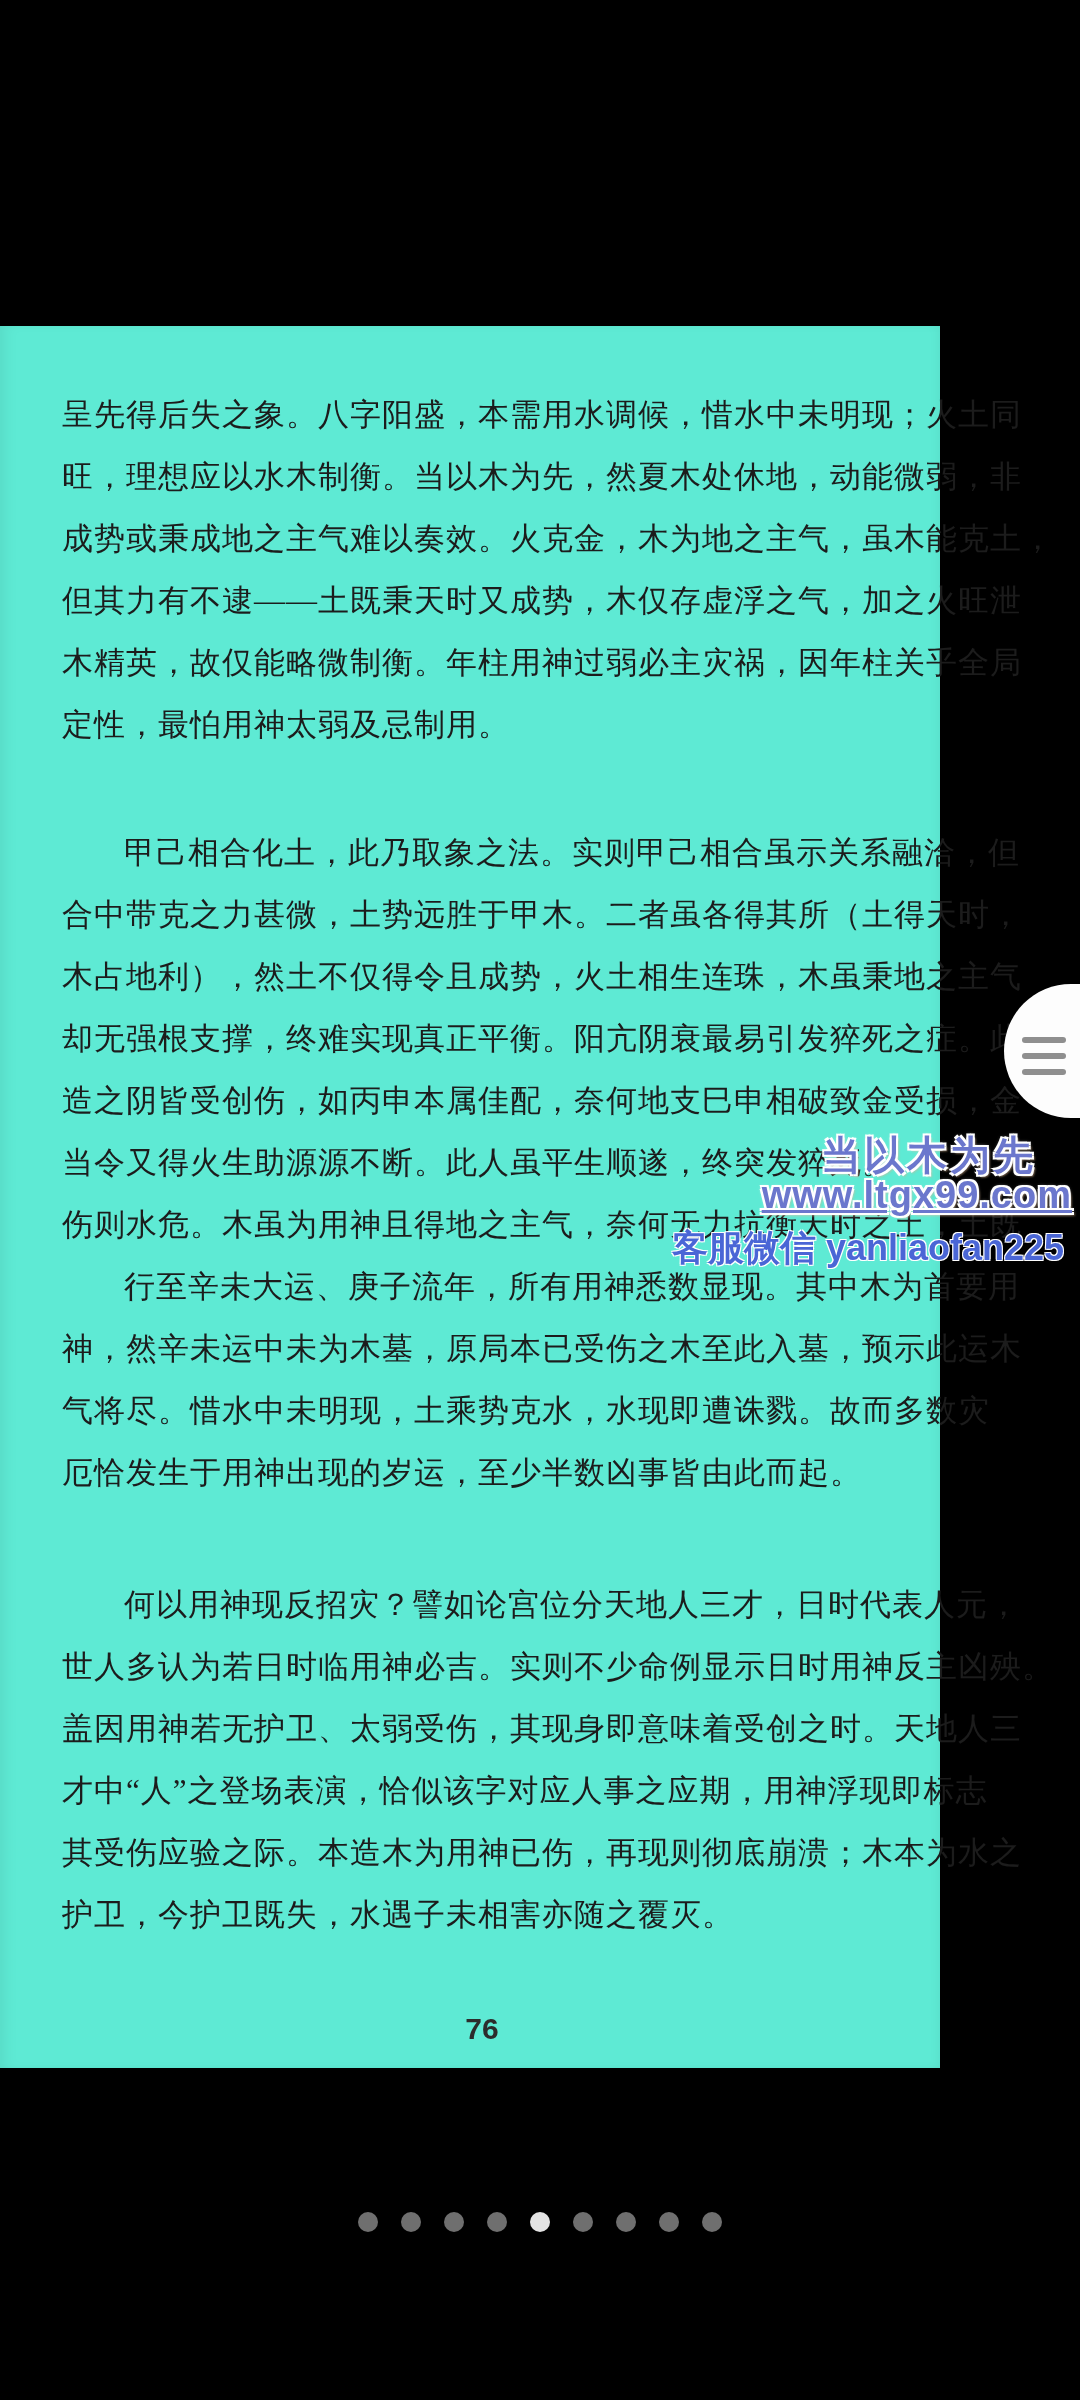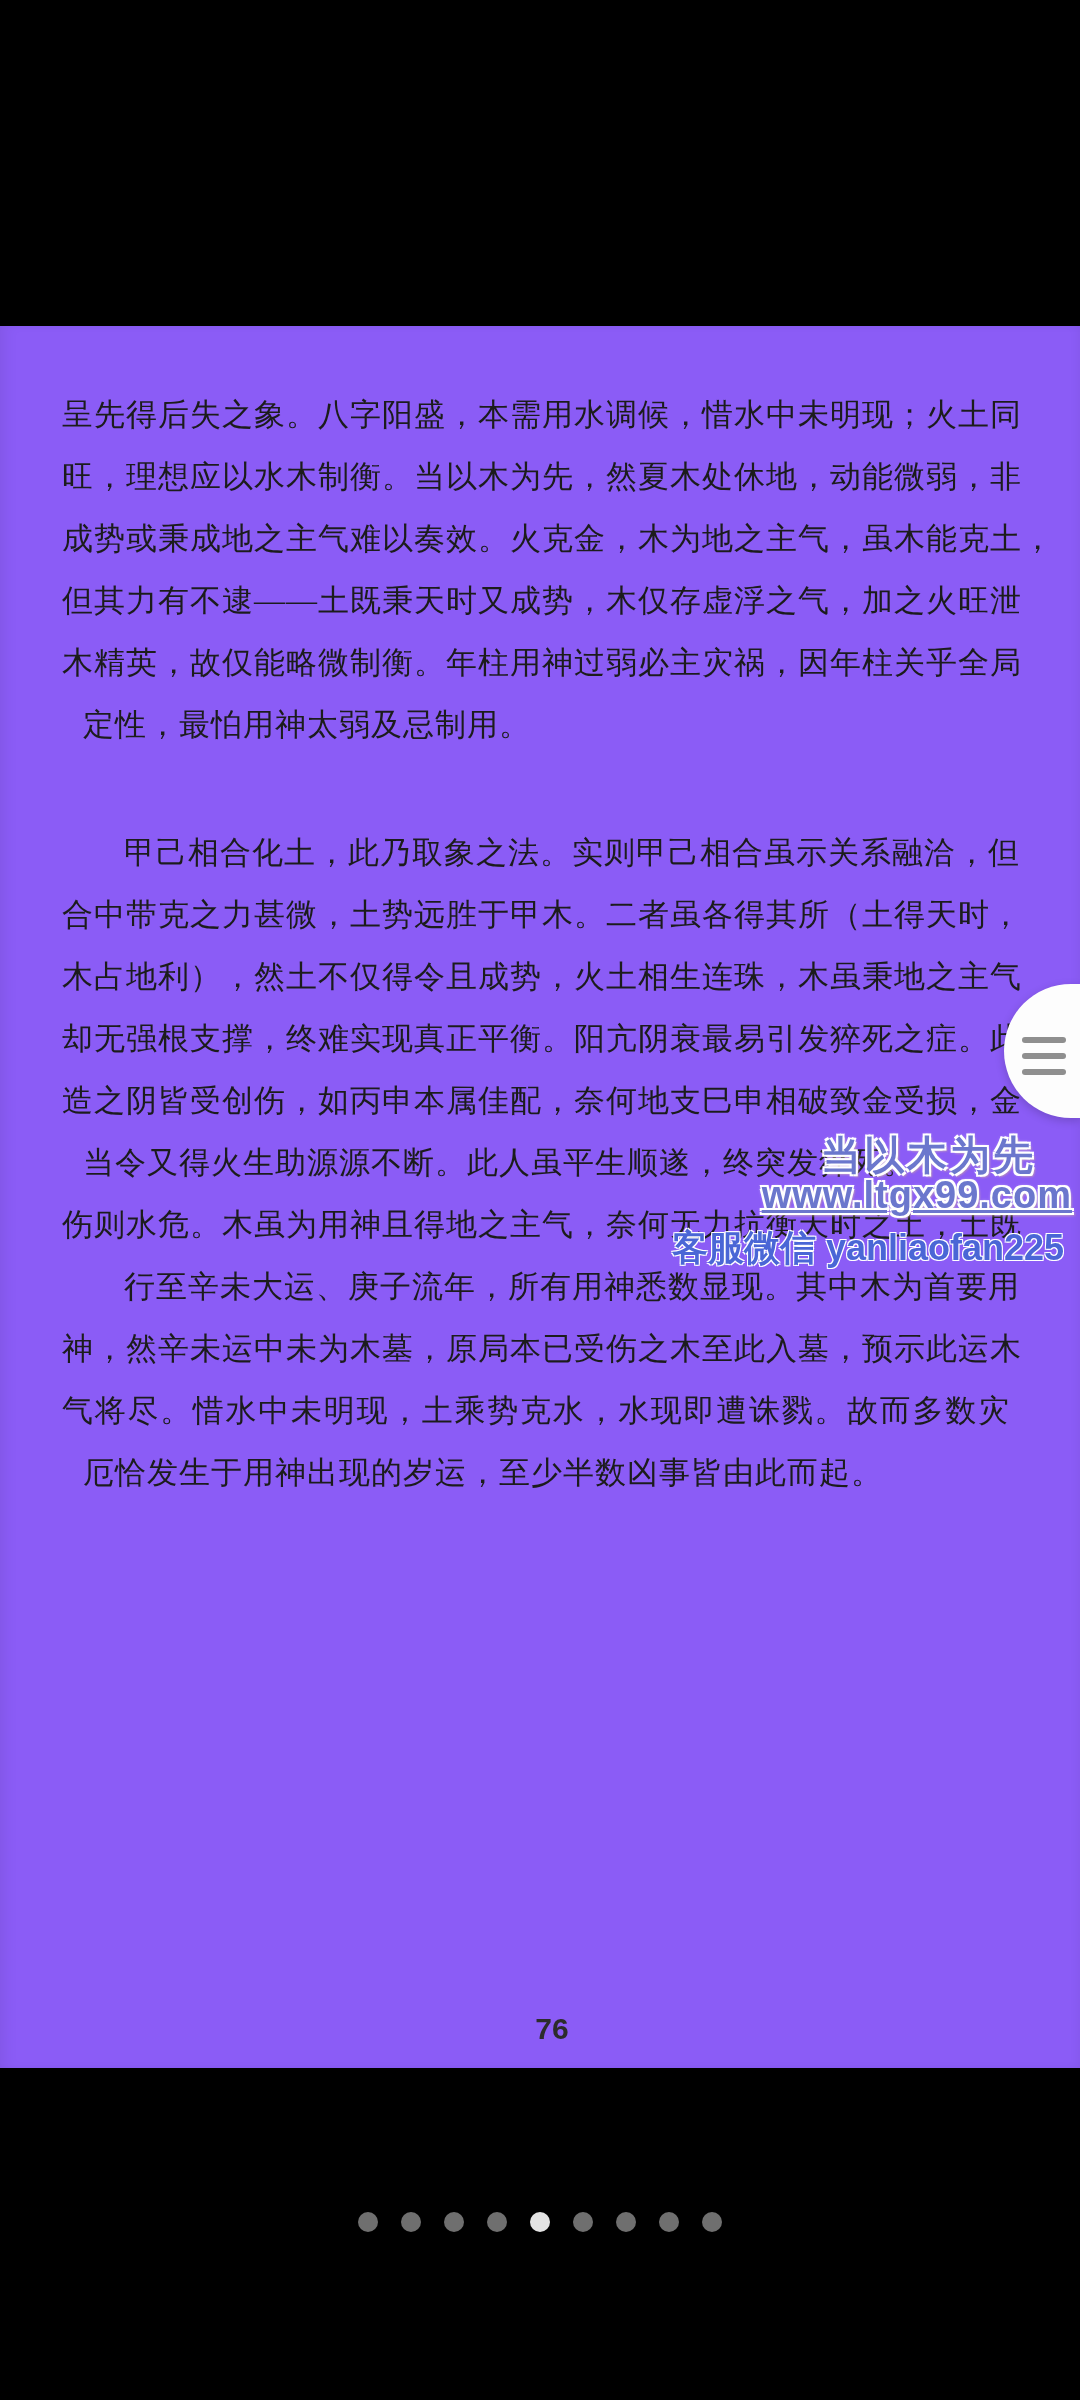--- a/index.html
+++ b/index.html
@@ -5,43 +5,43 @@
   html,body{margin:0;padding:0;}
   body{
     width:1080px;height:2400px;
     background:#000;
     position:relative;
     overflow:hidden;
     font-family:"Liberation Serif", serif;
   }
   
   .doc-page{
-    position:absolute;left:0;top:326px;width:1080px;height:1742px;
-    background:#8b5cf6;
+    position:absolute;left:0;top:326px;width:940px;height:1742px;
+    background:#5eead4;
     box-shadow:inset 10px 0 18px -10px rgba(0,0,0,.10), inset -6px 0 14px -8px rgba(0,0,0,.08);
   }
   .doc-content{
     position:absolute;left:0;top:0;right:0;
     padding:58px 70px 0 62px;
     color:#1c1c1c;
   }
   .para{margin:0;}
   .para.spaced{margin-top:66px;}
   .para.spaced2{margin-top:70px;}
   .line{
     height:62px;line-height:62px;
     font-size:31px;
     letter-spacing:1px;
     text-align:justify;
     text-align-last:justify;
     white-space:nowrap;
     overflow:visible;
   }
   .line.indent{text-indent:2em;}
-  .line.endline{text-align-last:left;margin-left:21px;}
+  .line.endline{text-align-last:left;}
   .page-number{
     position:absolute;left:12px;top:1686px;width:100%;
     text-align:center;
     font-family:"Liberation Sans", sans-serif;
     font-weight:bold;font-size:30px;color:#2c2c2c;
   }
   
   .watermark{position:absolute;right:0;top:1128px;width:100%;pointer-events:none;}
   .wm-line{
     position:absolute;right:14px;white-space:nowrap;
@@ -97,20 +97,28 @@
         <div class="line">造之阴皆受创伤，如丙申本属佳配，奈何地支巳申相破致金受损，金</div>
         <div class="line endline">当令又得火生助源源不断。此人虽平生顺遂，终突发猝死。</div>
         <div class="line">伤则水危。木虽为用神且得地之主气，奈何无力抗衡天时之土，土既</div>
       </div>
       <div class="para">
         <div class="line indent">行至辛未大运、庚子流年，所有用神悉数显现。其中木为首要用</div>
         <div class="line">神，然辛未运中未为木墓，原局本已受伤之木至此入墓，预示此运木</div>
         <div class="line">气将尽。惜水中未明现，土乘势克水，水现即遭诛戮。故而多数灾</div>
         <div class="line endline">厄恰发生于用神出现的岁运，至少半数凶事皆由此而起。</div>
       </div>
+      <div class="para spaced2">
+        <div class="line indent">何以用神现反招灾？譬如论宫位分天地人三才，日时代表人元，</div>
+        <div class="line">世人多认为若日时临用神必吉。实则不少命例显示日时用神反主凶殃。</div>
+        <div class="line">盖因用神若无护卫、太弱受伤，其现身即意味着受创之时。天地人三</div>
+        <div class="line">才中“人”之登场表演，恰似该字对应人事之应期，用神浮现即标志</div>
+        <div class="line">其受伤应验之际。本造木为用神已伤，再现则彻底崩溃；木本为水之</div>
+        <div class="line endline">护卫，今护卫既失，水遇子未相害亦随之覆灭。</div>
+      </div>
     </div>
   <div class="page-number">76</div>
 </div>
 
 <div class="watermark">
   <div class="wm-line wm-name" style="color: rgb(107, 119, 205);">当以木为先</div>
   <div class="wm-line wm-url" style="color: rgb(107, 119, 205); text-decoration: underline;">www.ltgx99.com</div>
   <div class="wm-line wm-contact" style="color: rgb(74, 102, 214);">客服微信 yanliaofan225</div>
 </div>
 

